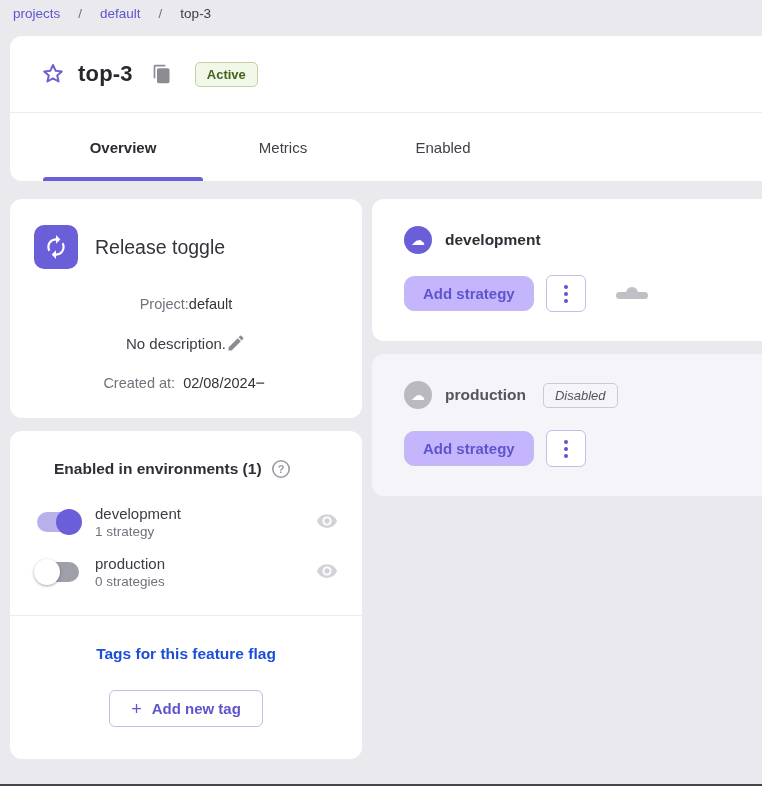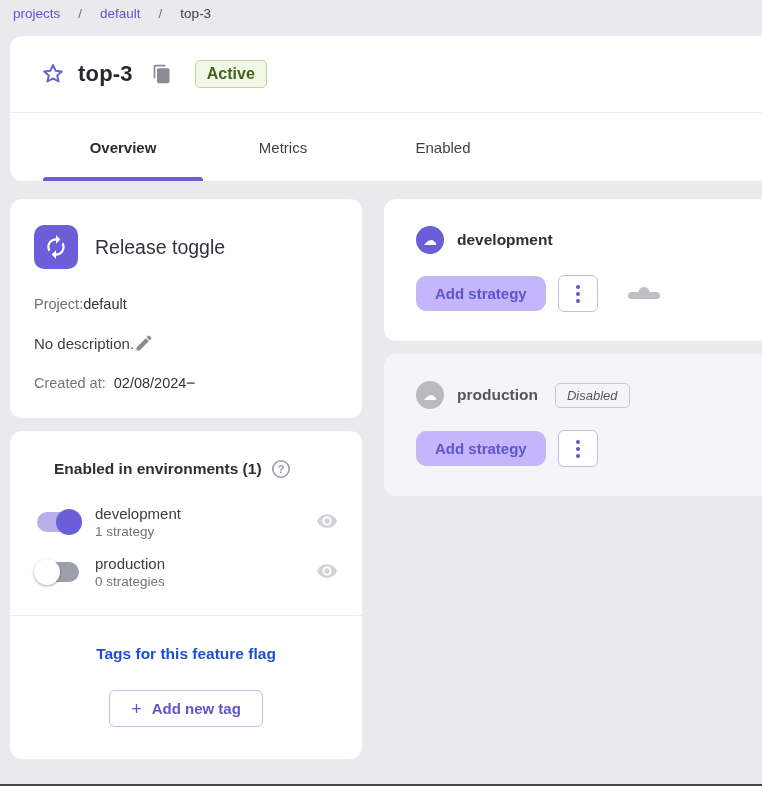--- a/index.html
+++ b/index.html
@@ -14,42 +14,42 @@
   .breadcrumb { padding:6px 0 0 13px; font-size:13.5px; display:flex; gap:18px; align-items:center; }
   .breadcrumb .crumb-link { color:var(--accent_text,#5e55cc); cursor:pointer; }
   .breadcrumb .sep { color:var(--text_secondary,#72727c); }
   .breadcrumb .crumb-current { color:#3c3c44; }
   
   .header-card { margin:15px 0 0 10px; width:752px; background:var(--card_bg,#fff); border-radius:12px 0 0 12px; }
   .title-row { height:77px; display:flex; align-items:center; padding-left:31px; border-bottom:1px solid var(--divider,#ececf1); }
   .title-row .star { width:24px; height:24px; margin-right:13px; cursor:pointer; }
   .feature-title { font-size:22px; color:#27272e; letter-spacing:.2px; }
   .copy-btn { background:none; border:none; margin-left:19px; cursor:pointer; height:20px; }
-  .status-badge { margin-left:23px; font-size:16px; font-weight:bold; color:var(--success_text,#44631f);
+  .status-badge { margin-left:23px; font-size:13px; font-weight:bold; color:var(--success_text,#44631f);
     background:var(--success_bg,#f1f8e8); border:1px solid var(--success_border,#c0d3a0);
     border-radius:5px; padding:4px 11px; }
   .tabs-row { height:68px; display:flex; padding-left:33px; }
   .tab { width:160px; display:flex; align-items:center; justify-content:center; font-size:15px;
     color:#3f3f47; position:relative; cursor:pointer; background:none; border:none;
     font-family:inherit; }
   .tab.active { font-weight:bold; color:#2c2c33; }
   .tab.active::after { content:""; position:absolute; left:0; right:0; bottom:0; height:4px;
     background:var(--accent,#6a5fd8); border-radius:3px 3px 0 0; }
   
-  .content { display:flex; gap:22px; margin:18px 0 0 10px; align-items:flex-start; }
+  .content { display:flex; gap:10px; margin:18px 0 0 10px; align-items:flex-start; }
   .left-col { width:352px; flex:none; display:flex; flex-direction:column; gap:13px; }
   .right-col { flex:1; display:flex; flex-direction:column; gap:13px; }
   .card { background:var(--card_bg,#fff); border-radius:12px; }
   
   .overview-card { padding:26px 24px 24px 24px; }
   .type-row { display:flex; align-items:center; gap:17px; margin-bottom:27px; }
   .type-icon { width:44px; height:44px; border-radius:10px; background:var(--accent,#6a5fd8);
     display:flex; align-items:center; justify-content:center; flex:none; }
   .type-label { font-size:19.5px; color:#33333b; }
-  .meta-row { display:flex; align-items:center; justify-content:flex-start; margin-bottom:21px; font-size:14.5px; }
+  .meta-row { display:flex; align-items:center; justify-content:center; margin-bottom:21px; font-size:14.5px; }
   .meta-row:last-child { margin-bottom:2px; }
   .meta-label { color:var(--text_secondary,#72727c); }
   .meta-value { color:#33333b; }
   .desc-text { color:#3c3c44; font-size:15px; }
   .icon-btn { background:none; border:none; cursor:pointer; display:flex; align-items:center; }
   .created-group { display:flex; gap:8px; align-items:center; }
   .minus-glyph { color:#6e6e78; font-weight:bold; font-size:16px; cursor:pointer; padding-right:4px; }
   
   .env-card { padding:28px 0 26px 0; }
   .env-head { display:flex; align-items:center; gap:9px; padding:0 24px; margin-bottom:26px; }

